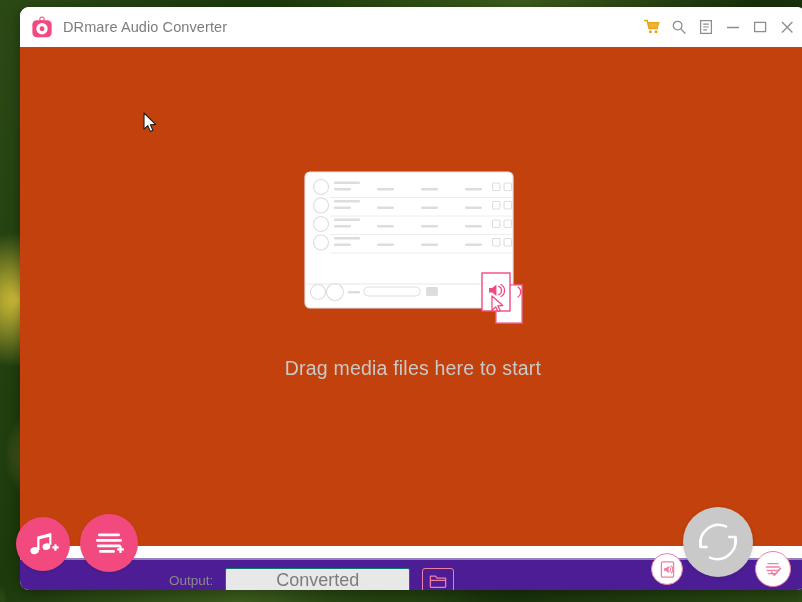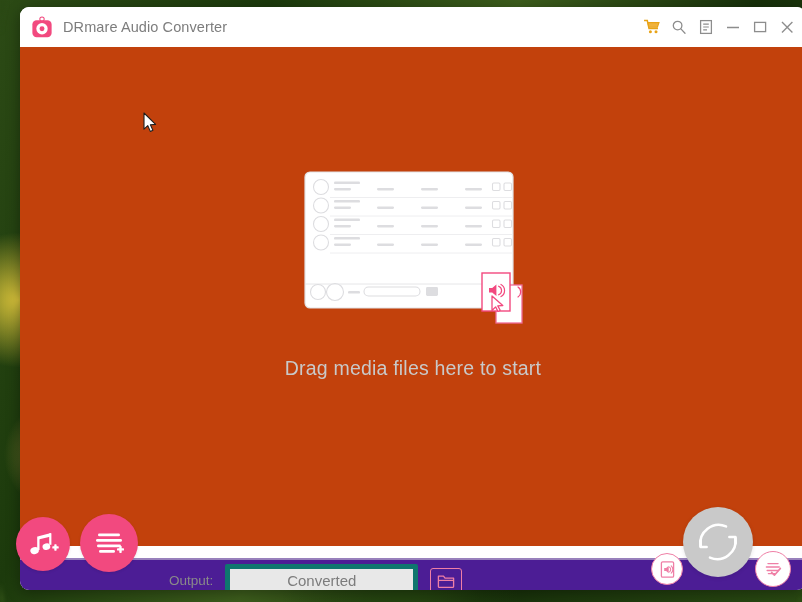--- a/index.html
+++ b/index.html
@@ -142,26 +142,26 @@
     gap: 12px;
   }
   #output-label {
     font-size: 13.5px;
     color: #8a8a8a;
   }
   #output-field {
     width: 183px;
     height: 23px;
     background: #e8e8e8;
-    border: 5px solid #0f766e;
+    border: 1px solid #0f766e;
     border-radius: 2px;
     display: flex;
     align-items: center;
     justify-content: center;
-    font-size: 15px;
+    font-size: 18px;
     color: #7c7c7c;
   }
   #output-folder-btn {
     width: 30px;
     height: 23px;
     border: 1.4px solid #ef7fa6;
     border-radius: 3px;
     display: flex;
     align-items: center;
     justify-content: center;

